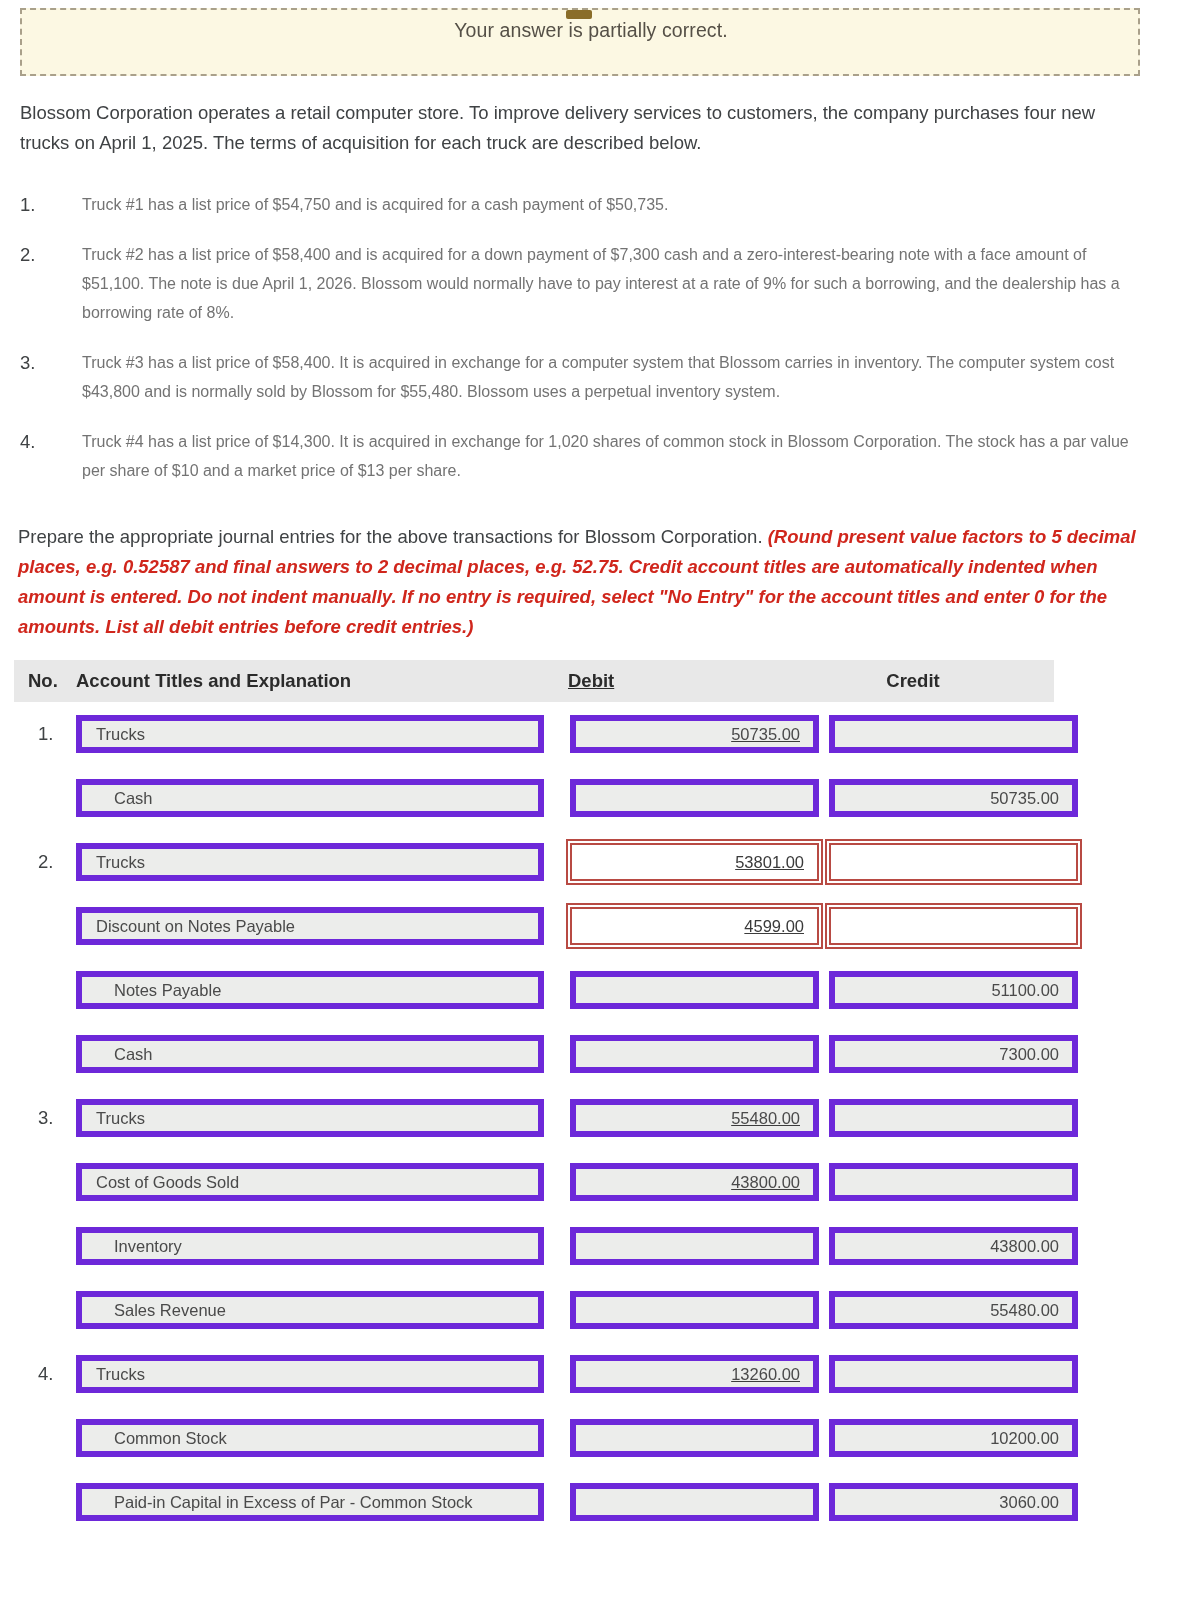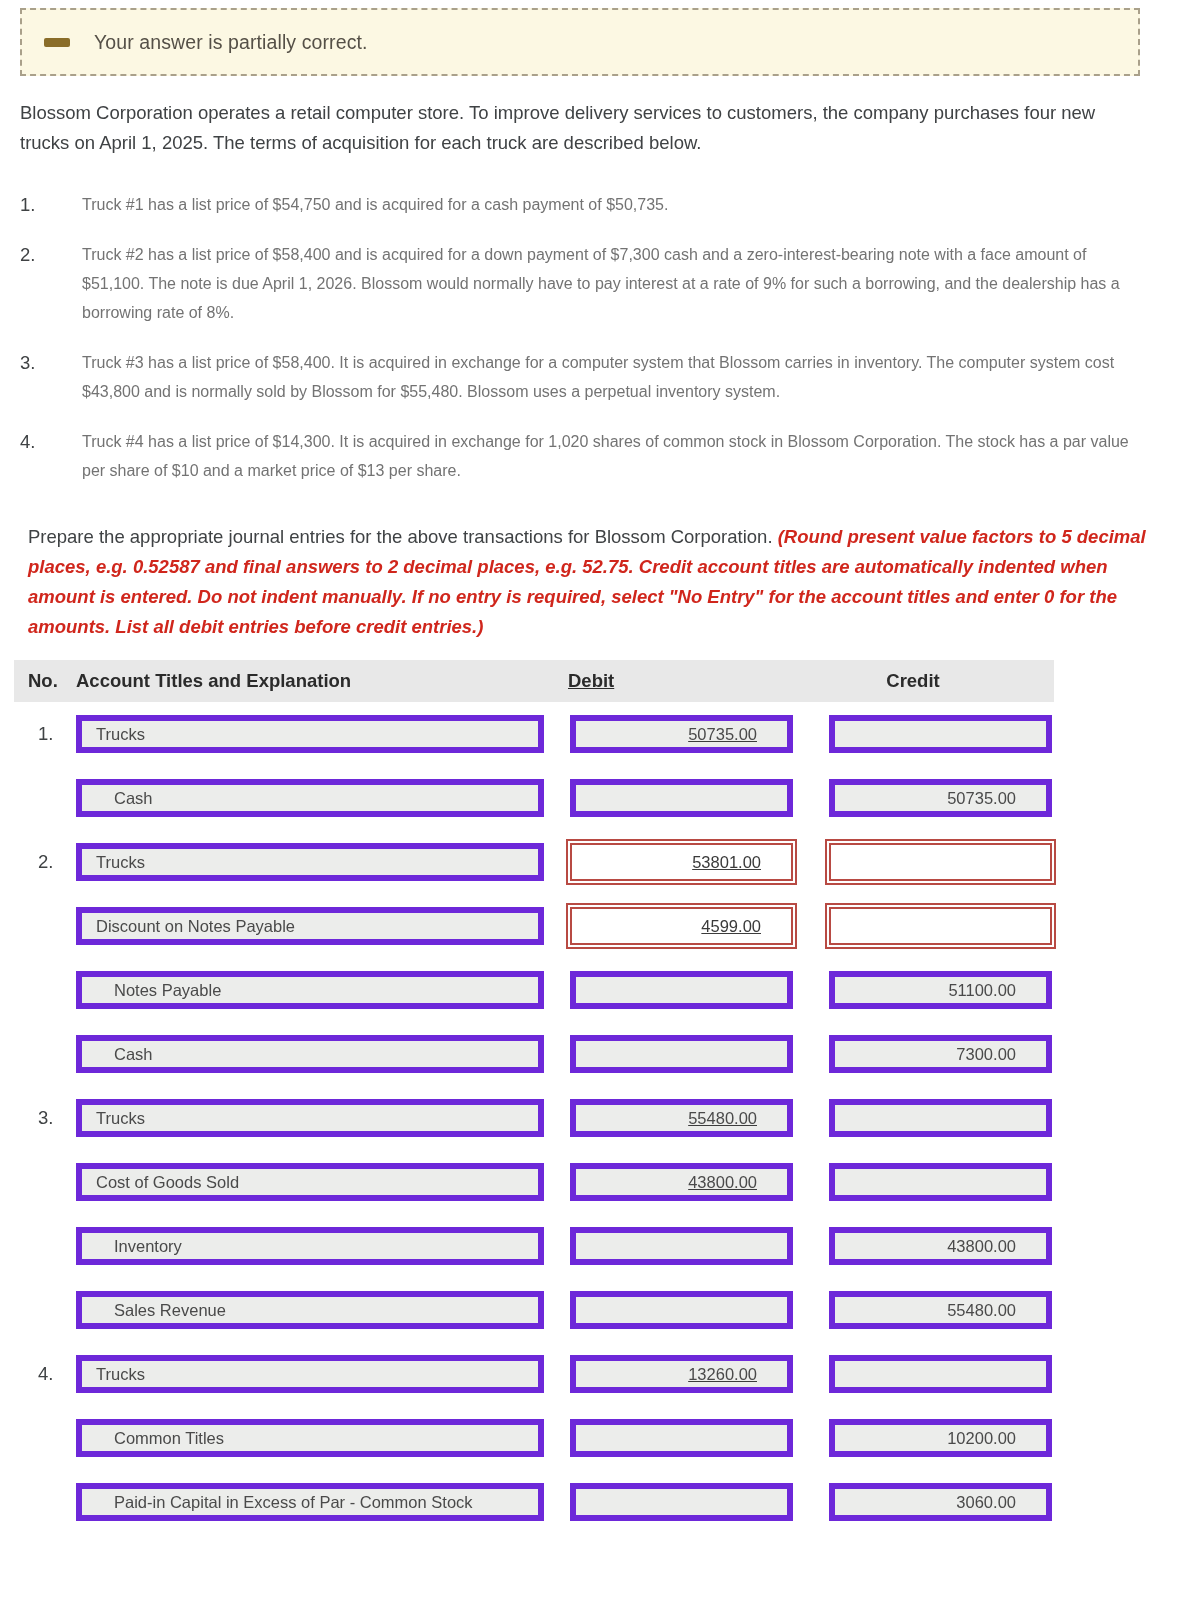--- a/index.html
+++ b/index.html
@@ -22,20 +22,21 @@
     position: absolute;
     left: 20px;
     top: 8px;
     width: 1120px;
     height: 68px;
     background: #fcf8e3;
     border: 2px dashed #a9a08a;
     display: flex;
     align-items: center;
     padding-left: 22px;
+    flex-direction: column;
   }
   .alert-icon {
     width: 26px;
     height: 9px;
     background: #8a6d29;
     border-radius: 2px;
     margin-right: 24px;
     flex: none;
   }
   .alert-text {
@@ -76,21 +77,21 @@
   .item-body {
     flex: 1;
     font-size: 16px;
     line-height: 29px;
     color: #737373;
   }
 
   
   .instructions {
     position: absolute;
-    left: 28px;
+    left: 18px;
     top: 522px;
     width: 1125px;
     font-size: 18.5px;
     line-height: 30px;
     color: #3f4244;
   }
   .instructions .em {
     color: #d0261c;
     font-style: italic;
     font-weight: bold;
@@ -135,23 +136,23 @@
     align-items: center;
     font-size: 16.5px;
     color: #4a4a4a;
   }
   .fld-title {
     width: 468px;
     padding-left: 14px;
   }
   .fld-title.ind { padding-left: 32px; }
   .fld-num {
-    width: 223px;
+    width: 249px;
     justify-content: flex-end;
-    padding-right: 30px;
+    padding-right: 13px;
   }
   .c-debit  .fld-num { margin-left: 2px; }
   .c-credit .fld-num { margin-left: 36px; }
 
   
   .fld.err {
     background: #ffffff;
     border: 2px solid #b84a43;
     outline: 2px solid #b84a43;
     outline-offset: 2px;
@@ -325,21 +326,21 @@
         <div class="c-debit">
           <div class="fld fld-num">13260.00</div>
         </div>
         <div class="c-credit">
           <div class="fld fld-num"></div>
         </div>
       </div>
       <div class="jrow">
         <div class="c-no"></div>
         <div class="c-title">
-          <div class="fld fld-title ind">Common Titles</div>
+          <div class="fld fld-title ind">Common Stock</div>
         </div>
         <div class="c-debit">
           <div class="fld fld-num"></div>
         </div>
         <div class="c-credit">
           <div class="fld fld-num">10200.00</div>
         </div>
       </div>
       <div class="jrow">
         <div class="c-no"></div>

